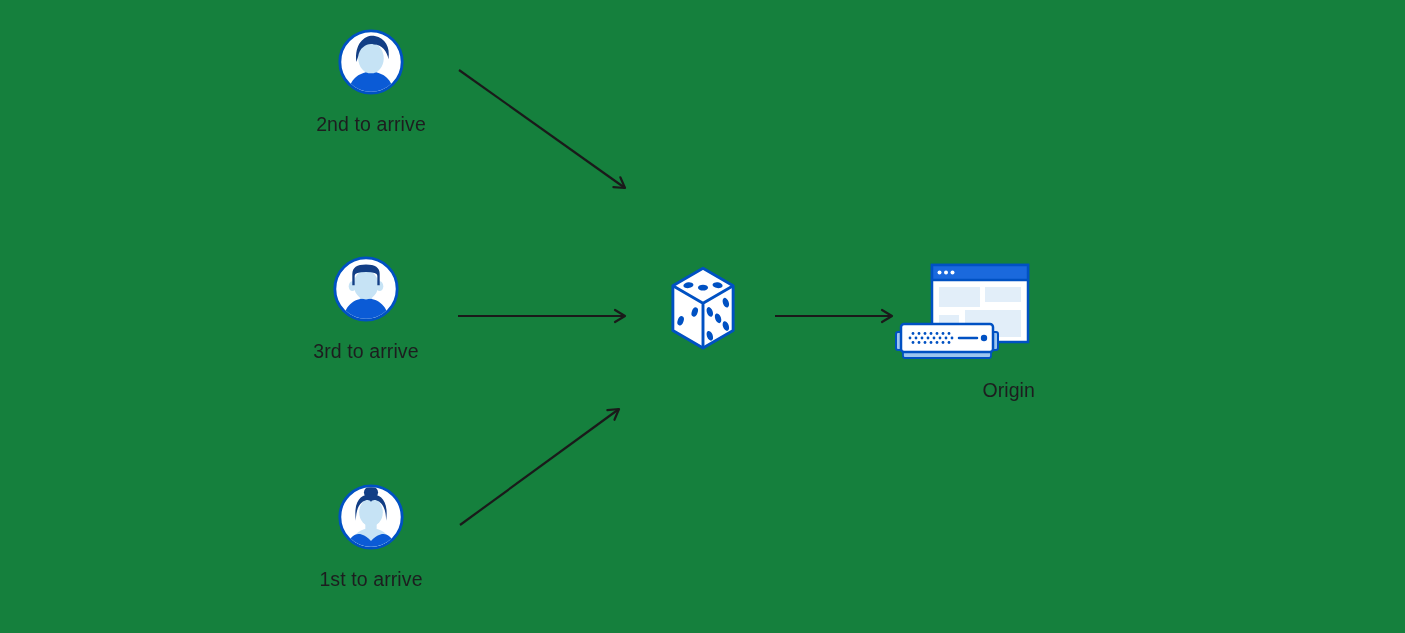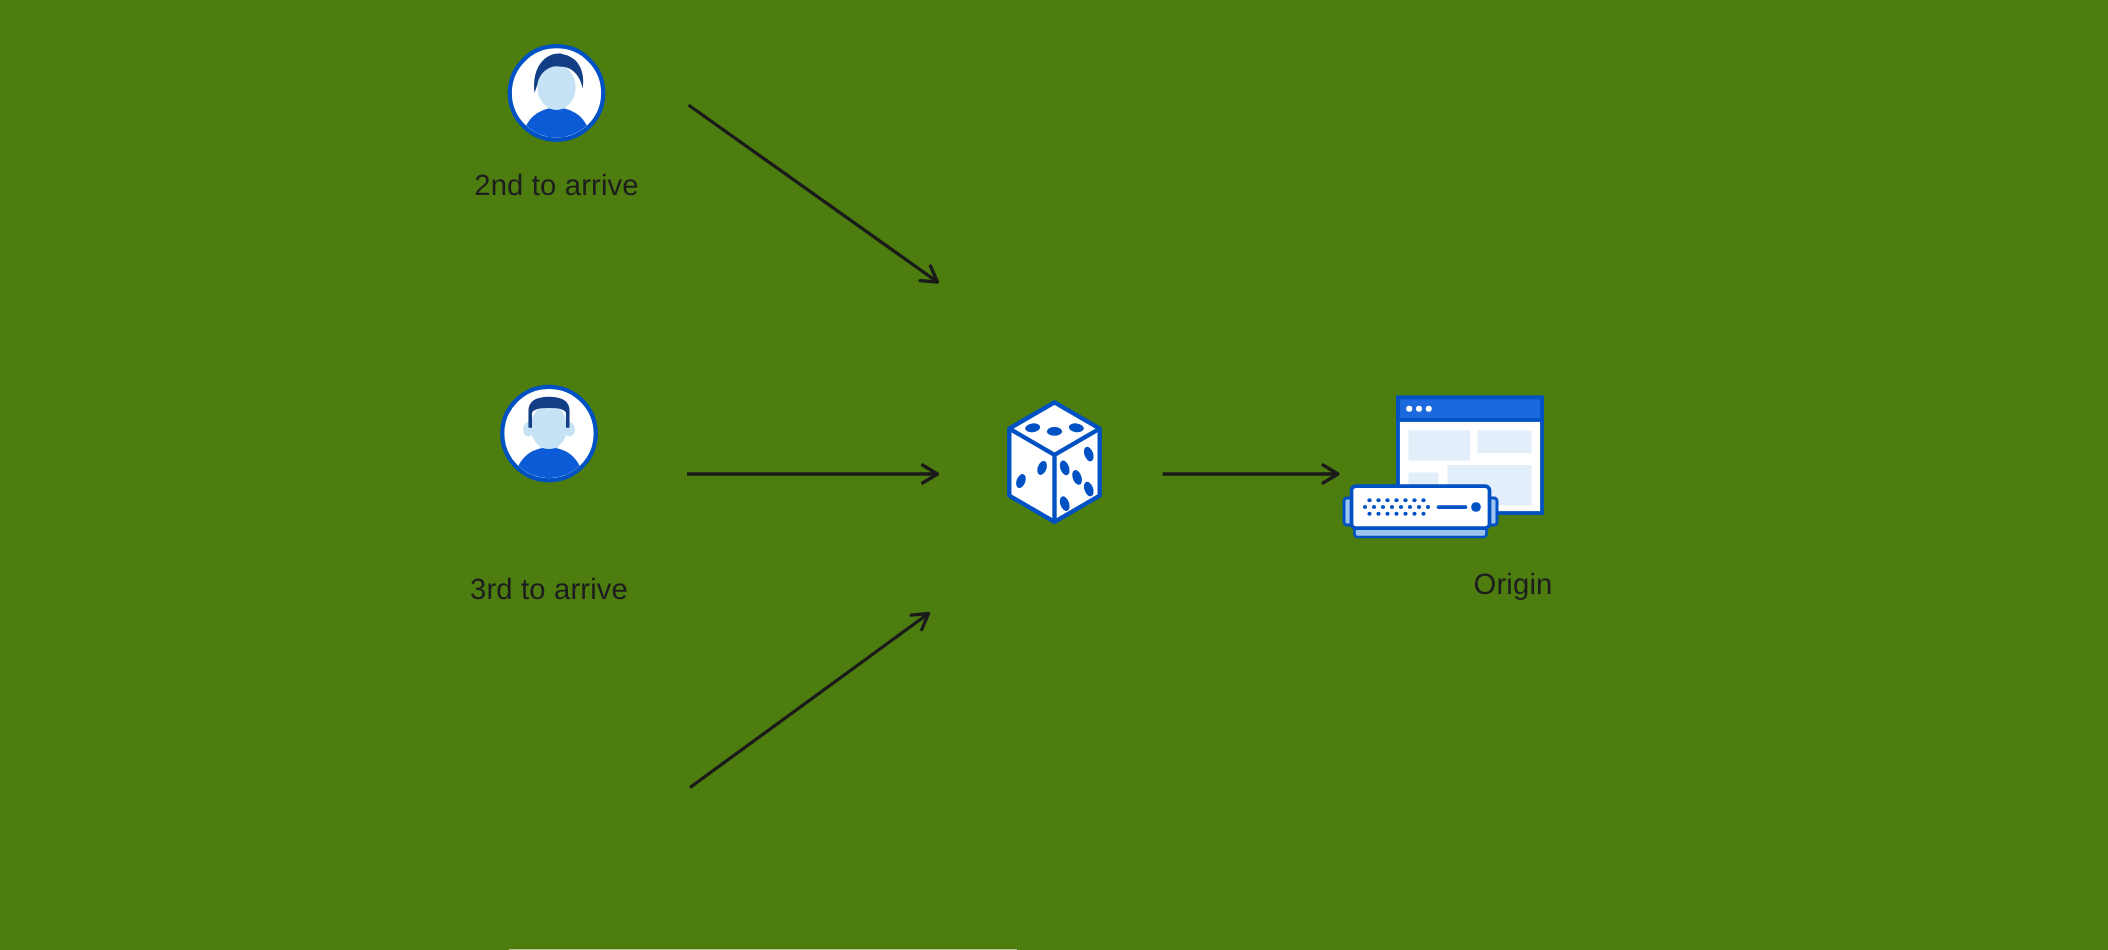--- a/index.html
+++ b/index.html
@@ -2,21 +2,21 @@
 <html><head>
 <meta charset="utf-8">
 <style>
   * { margin: 0; padding: 0; box-sizing: border-box; }
   html, body { background: #ffffff; }
   body { font-family: "Liberation Sans", sans-serif; }
   .canvas {
     position: relative;
     width: 1405px;
     height: 633px;
-    background: #4d7c0f;
+    background: #15803d;
     overflow: hidden;
   }
   .node {
     position: absolute;
     display: flex;
     flex-direction: column;
     align-items: center;
   }
   .node-label {
     margin-top: 17px;
@@ -25,21 +25,21 @@
     letter-spacing: 0.1px;
     white-space: nowrap;
   }
   .arrow-layer {
     position: absolute;
     left: 0; top: 0;
     width: 1405px; height: 633px;
     pointer-events: none;
   }
   #user-second { left: 286px; top: 28px;  width: 170px; }
-  #user-third  { left: 281px; top: 255px; width: 170px; gap: 42px; }
+  #user-third  { left: 281px; top: 255px; width: 170px; }
   #user-first  { left: 286px; top: 483px; width: 170px; }
   #dice-node   { left: 668px; top: 265px; }
   #origin-node { left: 891px; top: 262px; width: 144px; align-items: flex-end; }
   #origin-node .node-label { margin-top: 12px; }
 </style>
 </head>
 <body>
 
 <div class="canvas">
 
@@ -86,20 +86,39 @@
         <ellipse cx="50.5" cy="33" rx="3.8" ry="5.2" fill="#c6e3f5"></ellipse>
         <rect x="29.5" y="40" width="13" height="14" fill="#c6e3f5"></rect>
         <path d="M11,72 C13,52 24,46 36,46 C48,46 59,52 61,72 Z" fill="#0b5bd6"></path>
         <ellipse cx="36" cy="31.5" rx="13" ry="15.5" fill="#c6e3f5"></ellipse>
         <path d="M21.5,32 L21.5,20 Q21.5,10 36,10 Q50.5,10 50.5,20 L50.5,32 L48,32 L48,22 Q48,18 36,18 Q24,18 24,22 L24,32 Z" fill="#123e85"></path>
       </g>
     </svg>
     <div class="node-label">3rd to arrive</div>
   </div>
 
+  <div class="node" id="user-first">
+    <svg width="68" height="68" viewBox="0 0 72 72">
+      <defs>
+          <clipPath id="clip-a3">
+            <circle cx="36" cy="36" r="31.5"></circle>
+          </clipPath>
+        </defs>
+      <circle cx="36" cy="36" r="33" fill="#ffffff" stroke="#0051c3" stroke-width="3"></circle>
+      <g clip-path="url(#clip-a3)">
+        <ellipse cx="36" cy="10" rx="7.5" ry="6.5" fill="#123e85"></ellipse>
+        <rect x="30" y="40" width="12" height="14" fill="#c6e3f5"></rect>
+        <path d="M13,72 C15,54 25,48 36,48 C47,48 57,54 59,72 Z" fill="#c6e3f5"></path>
+        <path d="M10,72 C12,57 19,52.5 26,54.5 C30,55.5 33,58 36,61.5 C39,58 42,55.5 46,54.5 C53,52.5 60,57 62,72 Z" fill="#0b5bd6"></path>
+        <ellipse cx="36" cy="31" rx="12.5" ry="15" fill="#c6e3f5"></ellipse>
+        <path d="M20,40 C17,18 26,12 36,12 C46,12 55,18 52,40 C52,26 47,20 42,18.5 C39,17.5 37,18.5 36,20 C35,18.5 33,17.5 30,18.5 C25,20 20,26 20,40 Z" fill="#123e85"></path>
+      </g>
+    </svg>
+    <div class="node-label">1st to arrive</div>
+  </div>
 
   <div class="node" id="dice-node">
     <svg width="70" height="90" viewBox="0 0 72 92">
       <path d="M36,3 L67,21 L67,67 L36,85 L5,67 L5,21 Z" fill="#ffffff" stroke="#0051c3" stroke-width="3" stroke-linejoin="round"></path>
       <path d="M5,21 L36,39 L67,21 M36,39 L36,85" fill="none" stroke="#0051c3" stroke-width="3" stroke-linejoin="round"></path>
 
       <ellipse cx="21" cy="20.5" rx="5.2" ry="3" fill="#0051c3" transform="rotate(-8 21 20.5)"></ellipse>
       <ellipse cx="36" cy="23" rx="5.2" ry="3" fill="#0051c3"></ellipse>
       <ellipse cx="51" cy="20.5" rx="5.2" ry="3" fill="#0051c3" transform="rotate(8 51 20.5)"></ellipse>
 

